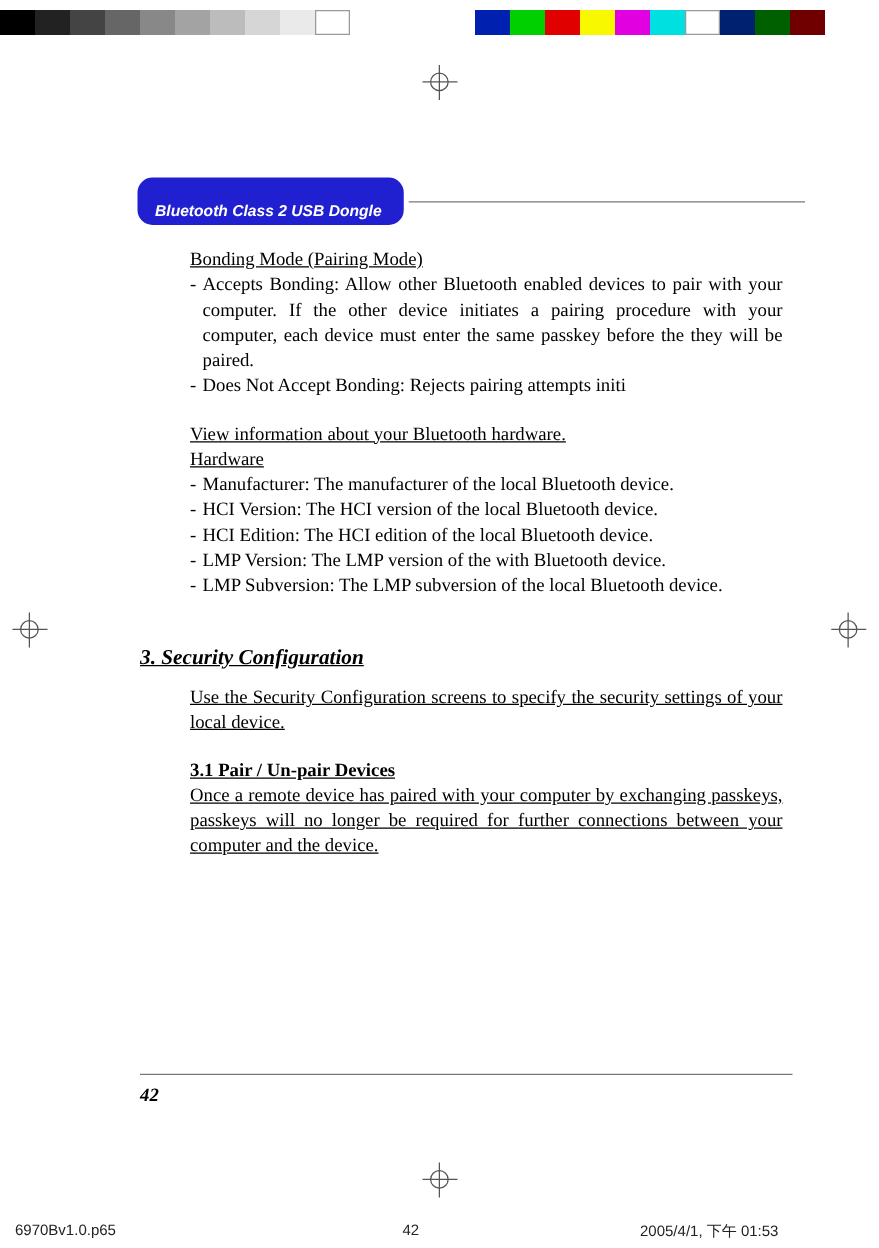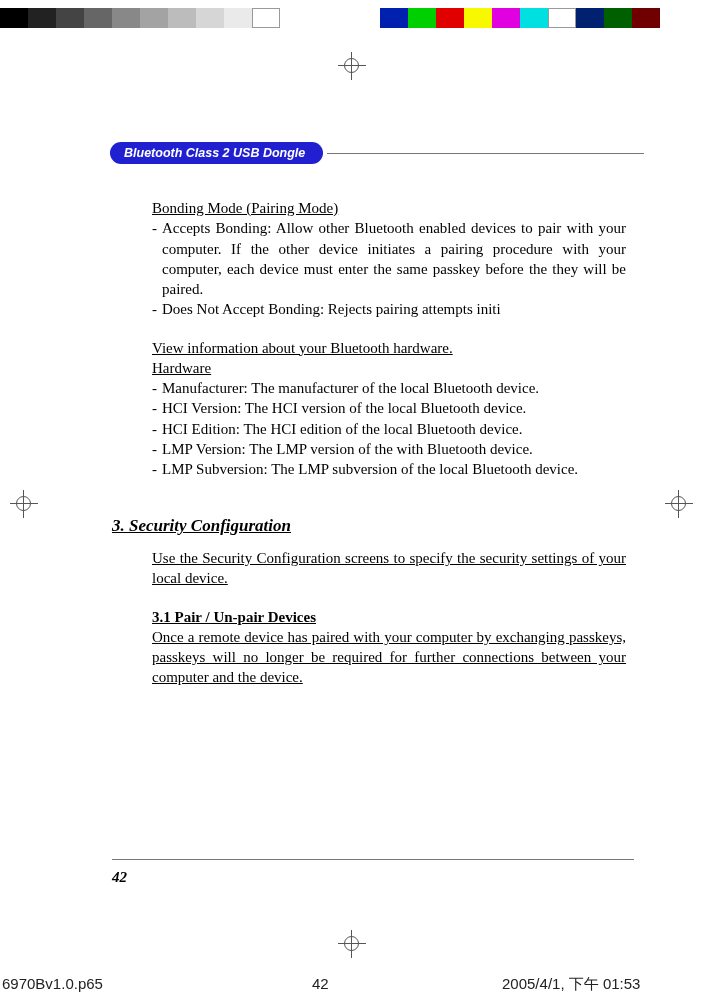--- a/index.html
+++ b/index.html
@@ -70,21 +70,21 @@
     display: flex;
     align-items: center;
   }
   .badge {
     background: #2020d0;
     color: #fff;
     font-size: 12.5px;
     font-weight: bold;
     font-style: italic;
     font-family: Arial, sans-serif;
-    padding: 4px 18px 4px 14px;
+    padding: 20px 18px 4px 14px;
     border-radius: 12px;
     white-space: nowrap;
   }
   .hr-line {
     flex: 1;
     height: 1px;
     background: #777;
     margin-left: 4px;
   }
   .body-text {
@@ -129,25 +129,25 @@
   .page-num {
     position: absolute;
     left: 60px;
     bottom: 22px;
     font-weight: bold;
     font-style: italic;
     font-size: 15px;
   }
   .print-footer {
     position: absolute;
-    left: 2px;
+    left: 12px;
     right: 0;
     bottom: 4px;
     font-family: Arial, sans-serif;
-    font-size: 15px;
+    font-size: 12px;
     color: #222;
     display: flex;
   }
   .print-footer .c1 { width: 310px; }
   .print-footer .c2 { width: 190px; }
   .print-footer .c3 { flex:1; }
 </style>
 </head>
 <body>
 

